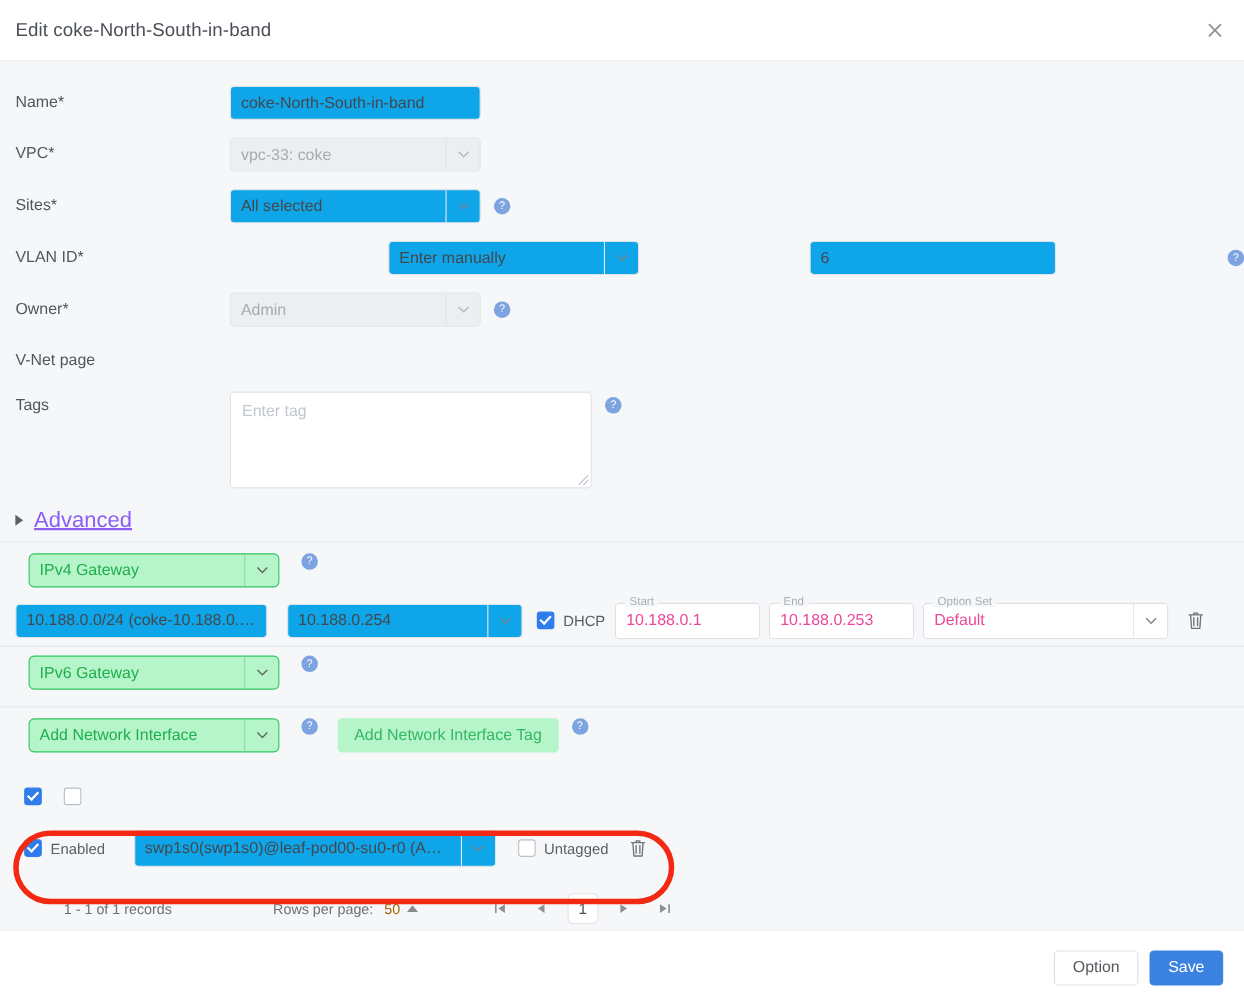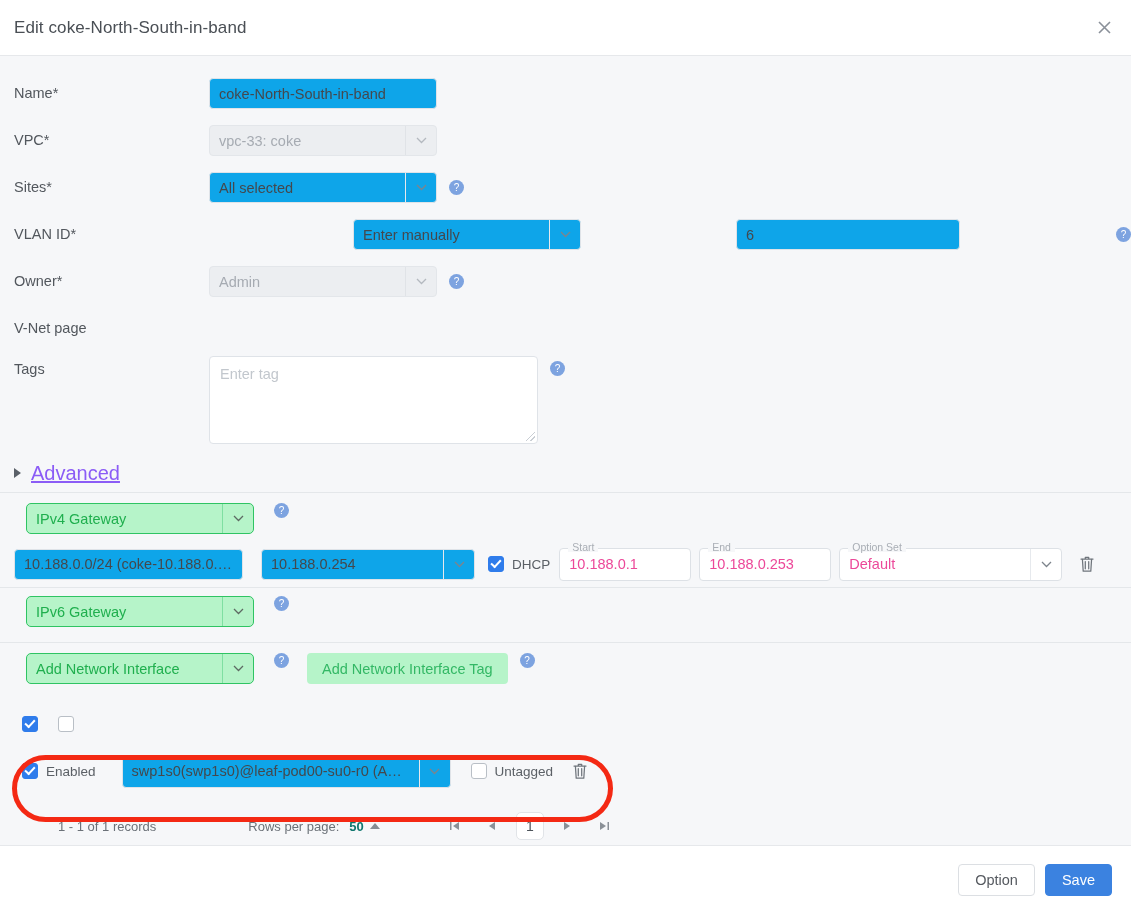--- a/index.html
+++ b/index.html
@@ -276,21 +276,21 @@
   .pager {
     display: flex; align-items: center;
     height: 38px;
     padding-left: 47px;
     font-size: 13px; color: #6b7178;
     margin-top: 12px;
     margin-left: 11px;
   }
   .pg-records { white-space: nowrap; }
   .pg-rpp { margin-left: 92px; display:flex; align-items:center; white-space: nowrap; }
-  .pg-rpp .num { margin-left: 10px; color:#0f766e;font-weight:bold; }
+  .pg-rpp .num { margin-left: 10px; color:#a16207; }
   .pg-rpp .up { margin-left: 6px; width:0;height:0;
     border-left:5px solid transparent;border-right:5px solid transparent;
     border-bottom:6px solid #868c93; cursor:pointer; }
   .pg-nav { display:flex; align-items:center; margin-left: 57px; gap: 0; }
   .pg-btn {
     width: 37px; height: 30px;
     display:flex; align-items:center; justify-content:center;
     color:#8a9097; cursor:pointer;
   }
   .pg-cur {

